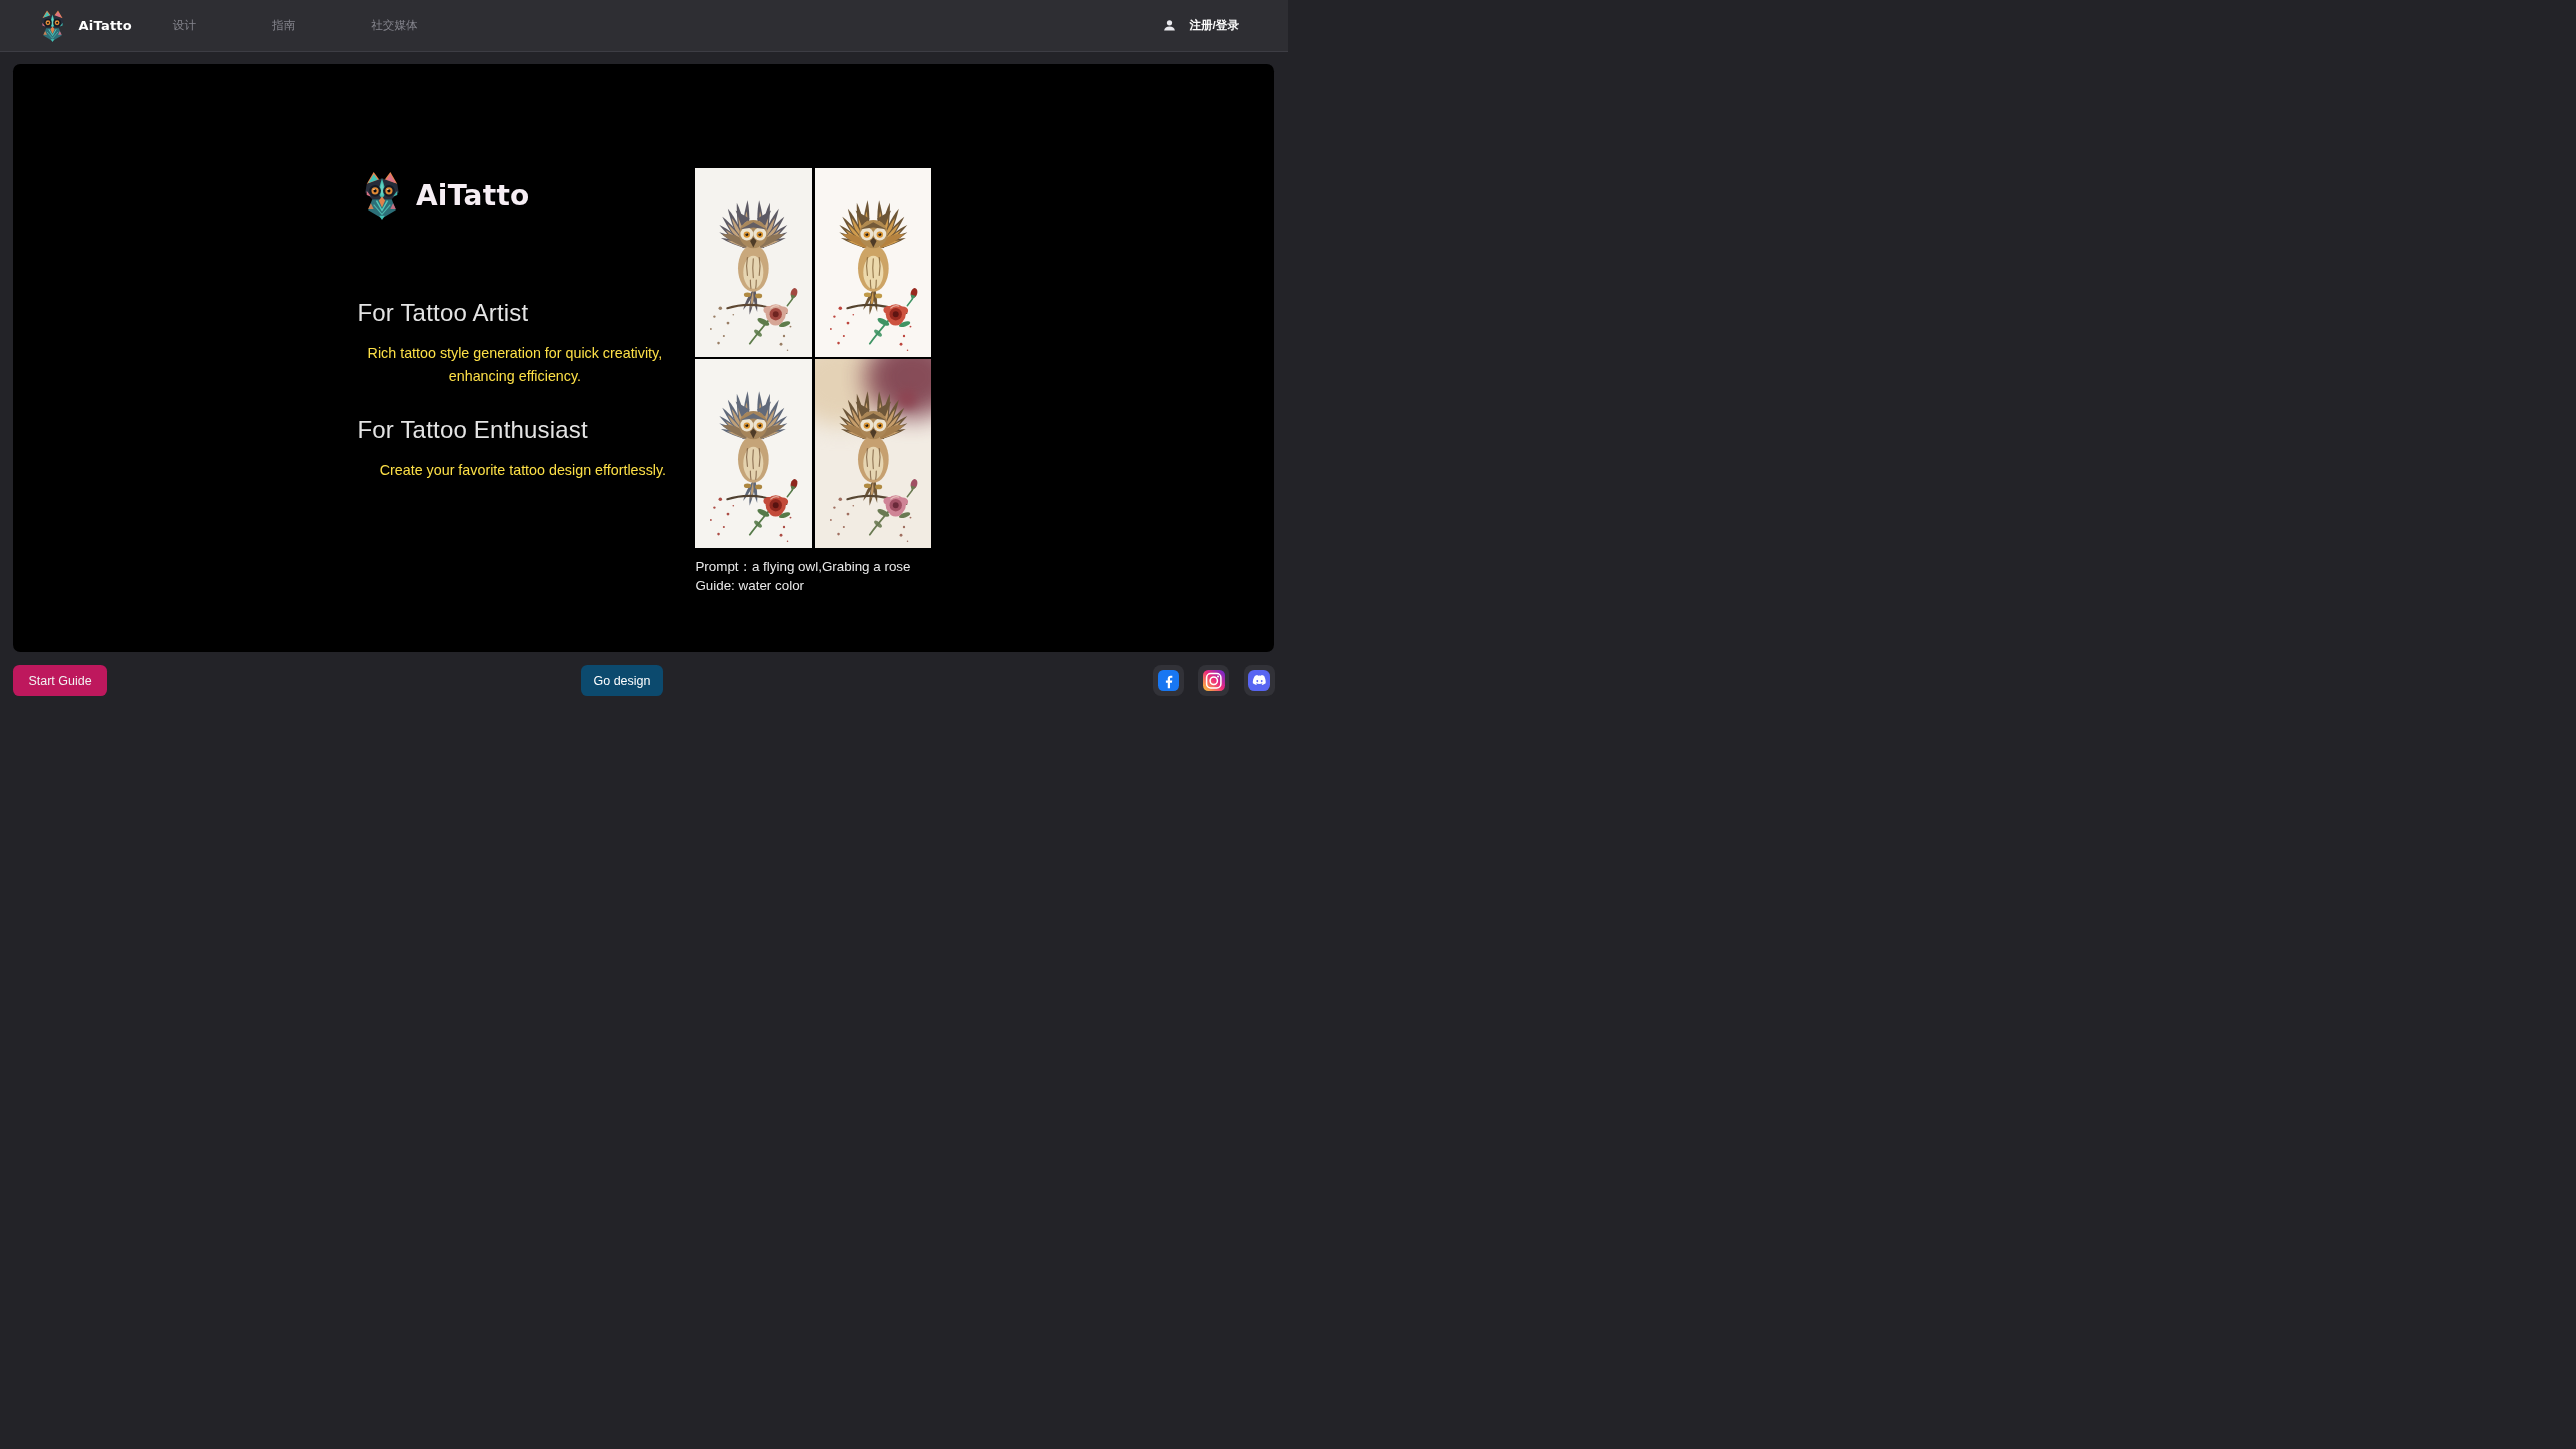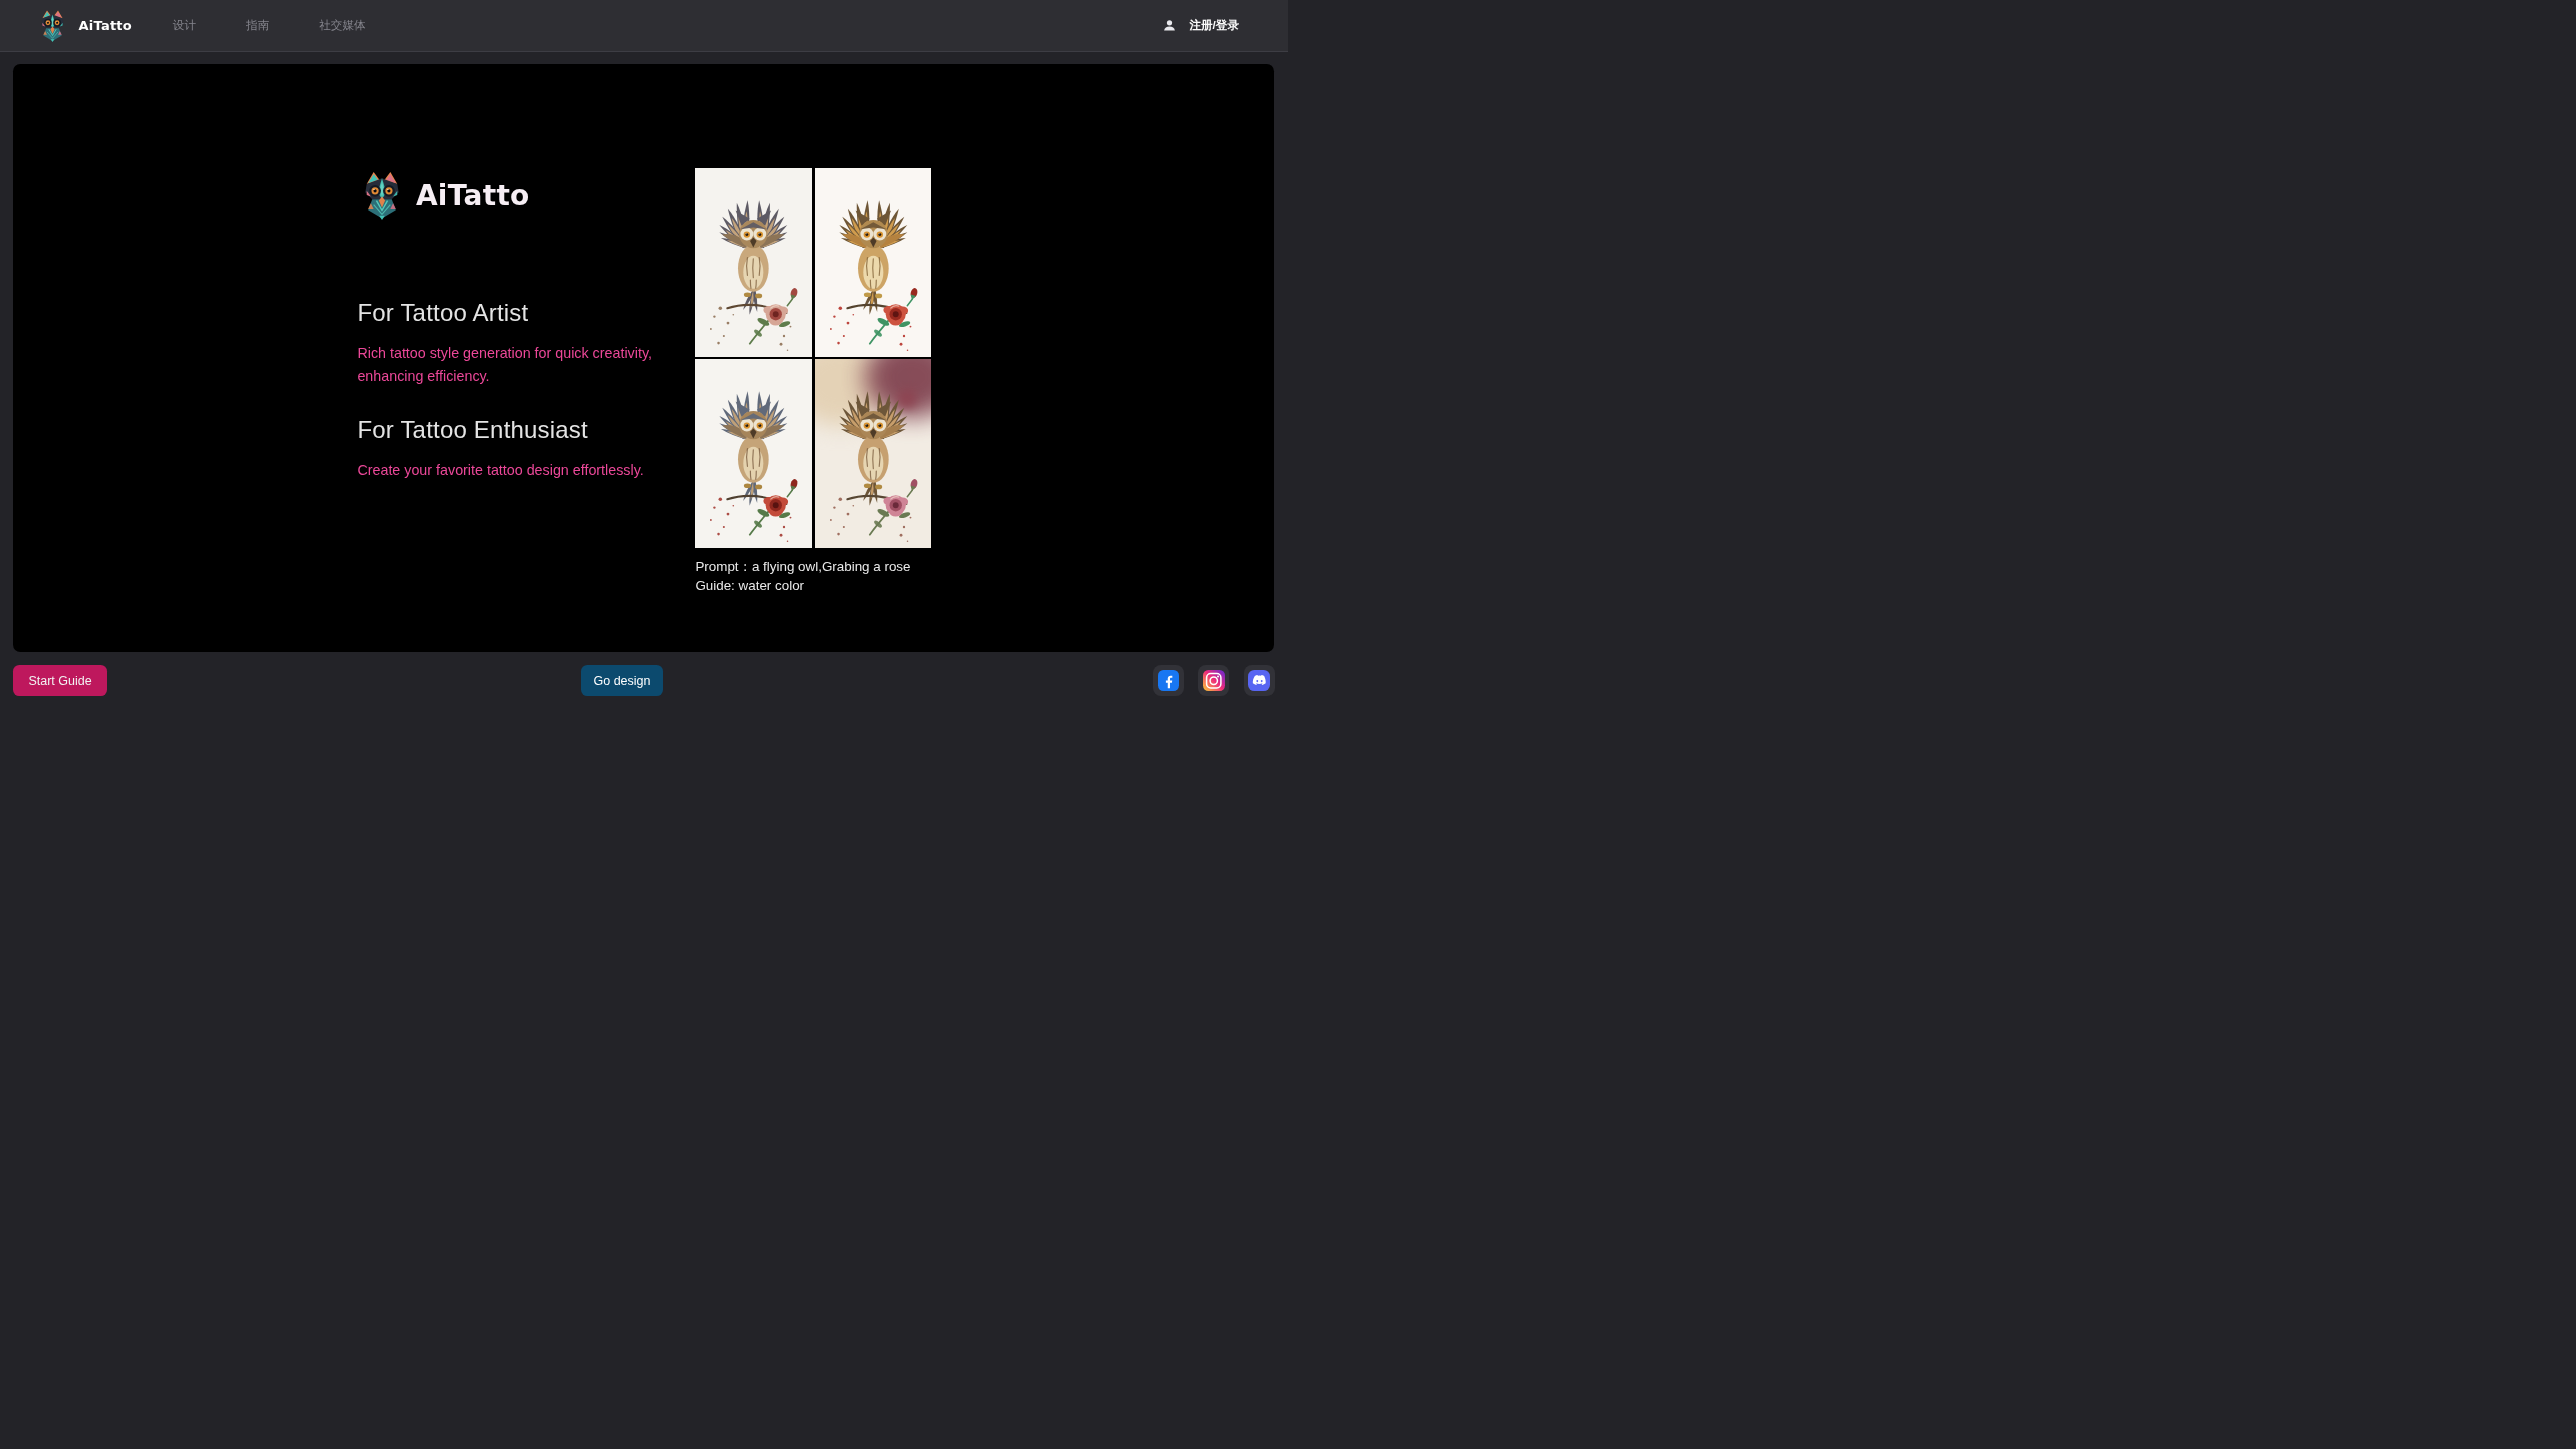--- a/index.html
+++ b/index.html
@@ -8,37 +8,37 @@
            font-family:"Liberation Sans",sans-serif; overflow:hidden; }
 
   
   .navbar { position:absolute; left:0; top:0; width:100%; height:52px;
             background:#2e2e33; border-bottom:0.9px solid #3d3d44;
             display:flex; align-items:center; padding-left:38px; }
   .brand { display:flex; align-items:center; gap:11.6px; cursor:pointer; }
   .brand-owl { width:29px; height:33px; }
   .brand-text { font-family:"DejaVu Sans",sans-serif; font-size:13px; font-weight:bold;
                 color:#ffffff; letter-spacing:0.2px; }
-  .nav-items { display:flex; gap:50px; margin-left:41px; }
+  .nav-items { display:flex; gap:76px; margin-left:41px; }
   .nav-item { font-size:11.6px; color:#85858d; cursor:pointer; text-decoration:none; }
   .nav-right { position:absolute; right:49px; top:0; height:100%;
                display:flex; align-items:center; gap:12px; cursor:pointer; }
   .person-icon { width:15px; height:15px; }
   .auth-label { font-size:11.6px; font-weight:bold; color:#fafafa; }
 
   
   .panel { position:absolute; left:13.4px; top:64px; width:1261px; height:588px;
            background:#000000; border-radius:7.2px; }
   .hero-brand { position:absolute; left:348px; top:106px; display:flex; align-items:center; gap:12.5px; }
   .hero-owl { width:42px; height:50px; }
   .hero-brand-text { font-family:"DejaVu Sans",sans-serif; font-size:28px; font-weight:bold;
                      color:#f6eef4; letter-spacing:0.3px; }
   .feature { position:absolute; }
   .feature h2 { margin:0 0 15px 0; font-size:24px; font-weight:400; color:#e4e4e4; letter-spacing:0.2px; }
-  .feature p { margin:0; font-size:14.3px; line-height:1.63; color:#ec4899; }
+  .feature p { margin:0; font-size:14.3px; line-height:1.63; color:#fde047;text-align:center; }
   .f1 { left:344px; top:212px; width:315px;margin-top:23px; }
   .f2 { left:344px; top:352px; width:331px; }
 
   
   .image-grid { position:absolute; left:682px; top:104px; width:236px; height:380px;
                 display:grid; grid-template-columns:1fr 1fr; grid-template-rows:1fr 1fr;
                 gap:2.7px; background:#000; }
   .cell { position:relative; overflow:hidden; margin:0; }
   .cell .owl { position:absolute; left:0; top:0; width:100%; height:100%; }
   .c1 { background:#f5f3ef; --fd:#5d5a64; --fl:#c3a37c; --fc:#8d7456; --body:#c9a87c; --chest:#e6d5b2;

